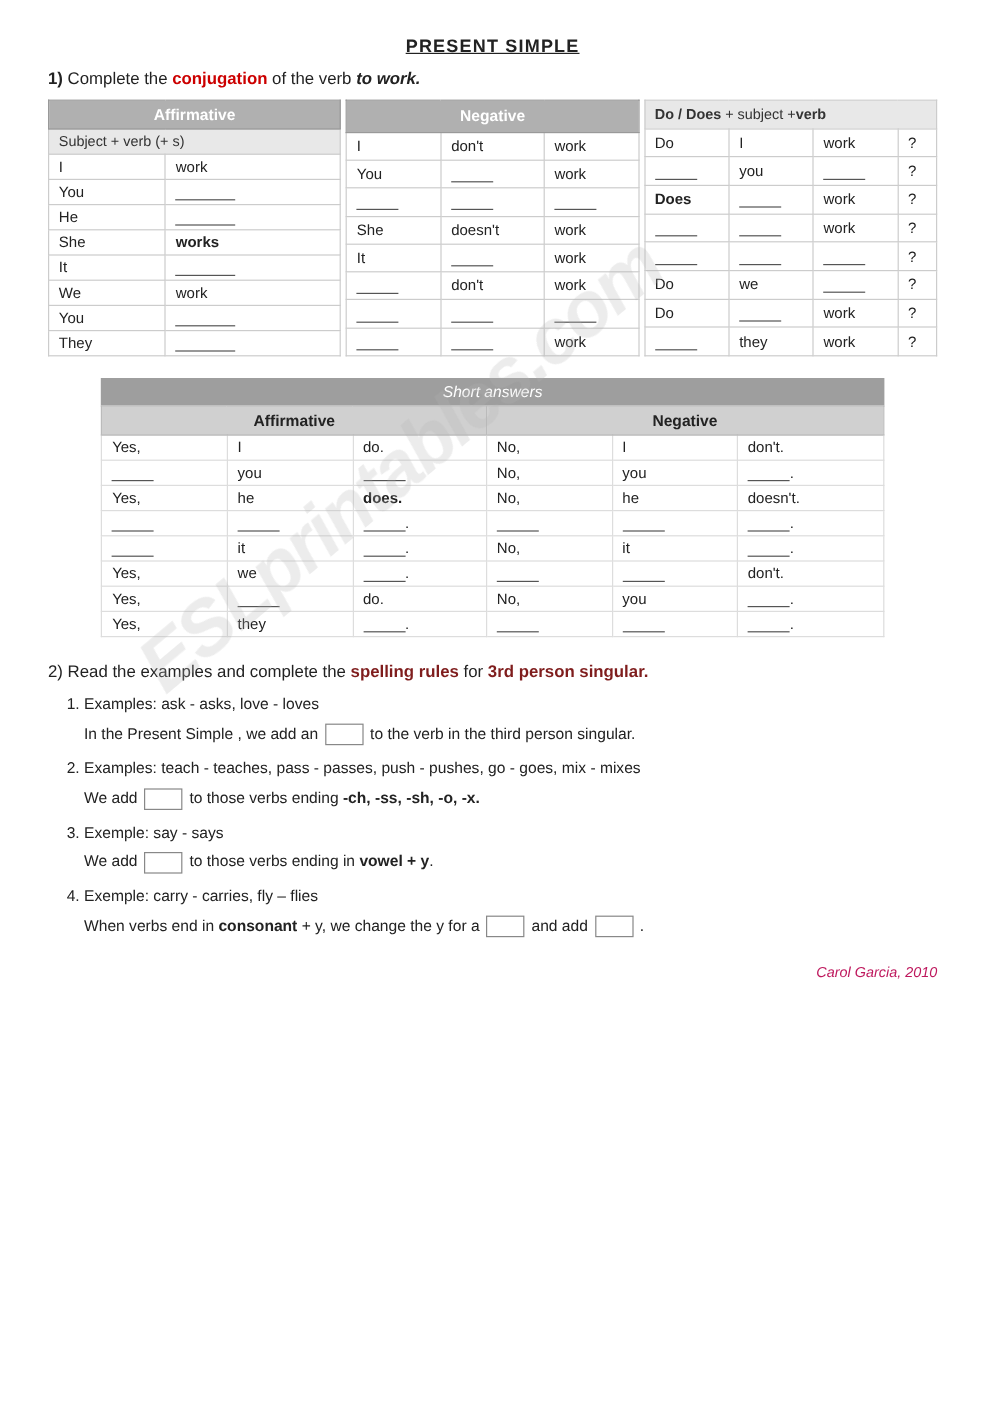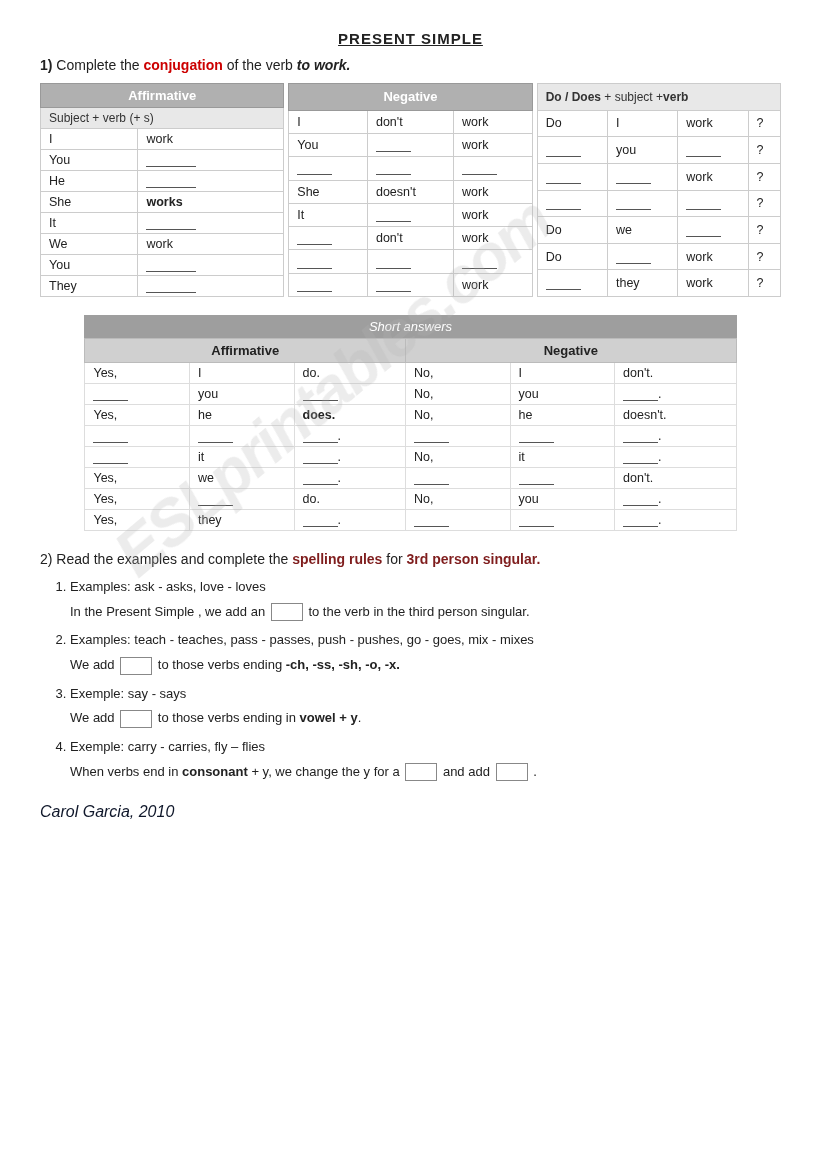--- a/index.html
+++ b/index.html
@@ -141,23 +141,23 @@
       font-weight: bold;
       color: rgba(180,180,180,0.25);
       transform: rotate(-40deg);
       pointer-events: none;
       font-style: italic;
       letter-spacing: -2px;
       white-space: nowrap;
       z-index: 0;
     }
     .footer {
-      text-align: left;
-      font-size: 16px;
-      color: #0f172a;
+      text-align: right;
+      font-size: 12px;
+      color: #be185d;
       margin-top: 18px;
       font-style: italic;
     }
   </style>
 </head>
 <body>
 
 <div class="watermark">ESLprintables.com</div>
 
 <div class="page-title">PRESENT SIMPLE</div>
@@ -268,20 +268,26 @@
     <tr>
           <td>Do</td>
           <td>I</td>
           <td>work</td>
           <td>?</td>
         </tr>
     <tr>
           <td><span class="blank-sm"></span></td>
           <td>you</td>
           <td><span class="blank-sm"></span></td>
+          <td>?</td>
+        </tr>
+    <tr>
+          <td><span class="bold">Does</span></td>
+          <td><span class="blank-sm"></span></td>
+          <td>work</td>
           <td>?</td>
         </tr>
     <tr>
           <td><span class="blank-sm"></span></td>
           <td><span class="blank-sm"></span></td>
           <td>work</td>
           <td>?</td>
         </tr>
     <tr>
           <td><span class="blank-sm"></span></td>

